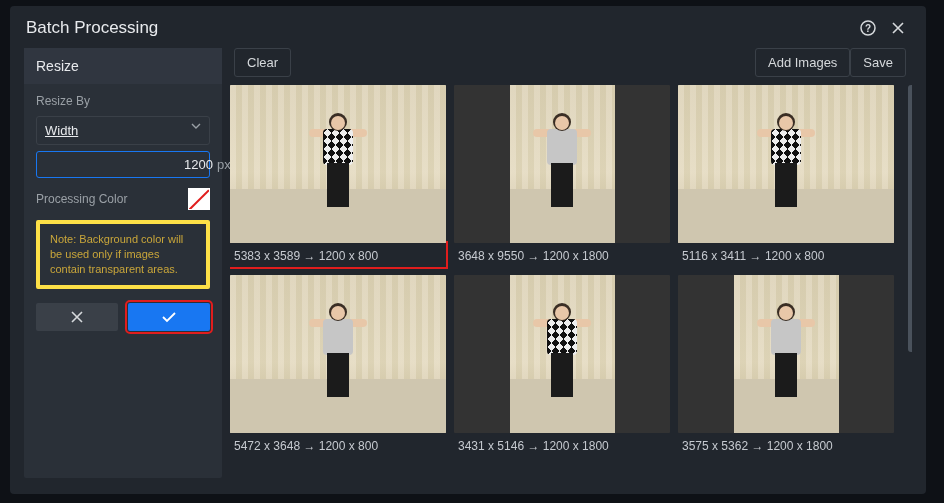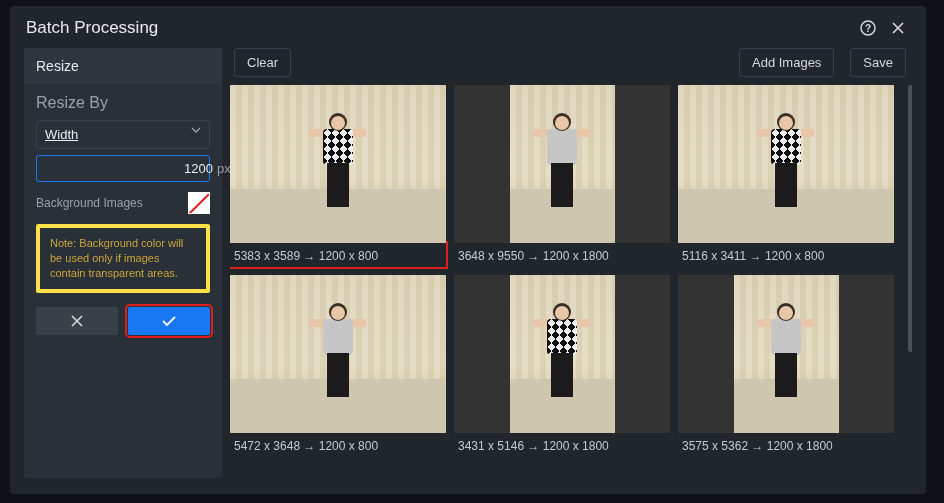--- a/index.html
+++ b/index.html
@@ -45,21 +45,21 @@
     display: flex; flex-direction: column;
   }
   .sb-header {
     background: #303640;
     color: #e8eaed;
     padding: 10px 12px;
     font-size: 14px;
   }
   .sb-label {
     color: #9aa0a6;
-    font-size: 16px;
+    font-size: 12px;
     padding: 10px 12px 4px 12px;
   }
   .sb-select {
     margin: 4px 12px 0 12px;
     border: 1px solid #3a4048;
     border-radius: 3px;
     display: flex; align-items: flex-start;
     padding: 6px 8px;
     color: #e8eaed;
     font-size: 13px;
@@ -128,21 +128,21 @@
     background:#1877f2; border-radius:2px;
     display:flex; align-items:center; justify-content:center;
     cursor:pointer;
     outline:2px solid #e11d1d; outline-offset:1px;
   }
   
   .main{
     flex:1; display:flex; flex-direction:column; min-width:0;
   }
   .toolbar{
-    display:flex; align-items:flex-end; gap:16px;
+    display:flex; align-items:flex-end; gap:0;
     padding: 0 6px 8px 4px;
   }
   .tb-btn{
     padding:6px 12px;
     border:1px solid #3a4048;
     border-radius:3px;
     color:#d6d9dc; font-size:13px;
     cursor:pointer;
   }
   .toolbar .spacer{flex:1;}
@@ -252,21 +252,21 @@
           <svg width="8" height="6" viewBox="0 0 8 6">
               <path d="M1 5 L4 1 L7 5" fill="none" stroke="#9aa0a6" stroke-width="1.2"></path>
             </svg>
           <svg width="8" height="6" viewBox="0 0 8 6">
               <path d="M1 1 L4 5 L7 1" fill="none" stroke="#9aa0a6" stroke-width="1.2"></path>
             </svg>
         </div>
       </div>
 
       <div class="row-bg">
-        <span>Background Images</span>
+        <span>Processing Color</span>
         <div class="spacer"></div>
         <div class="swatch"></div>
       </div>
 
       <div class="note">Note: Background color will be used only if images contain transparent areas.</div>
 
       <div class="sb-actions">
         <div class="btn-cancel">
           <svg width="14" height="14" viewBox="0 0 14 14">
               <path d="M2 2 L12 12 M12 2 L2 12" stroke="#d6d9dc" stroke-width="1.6" fill="none"></path>

